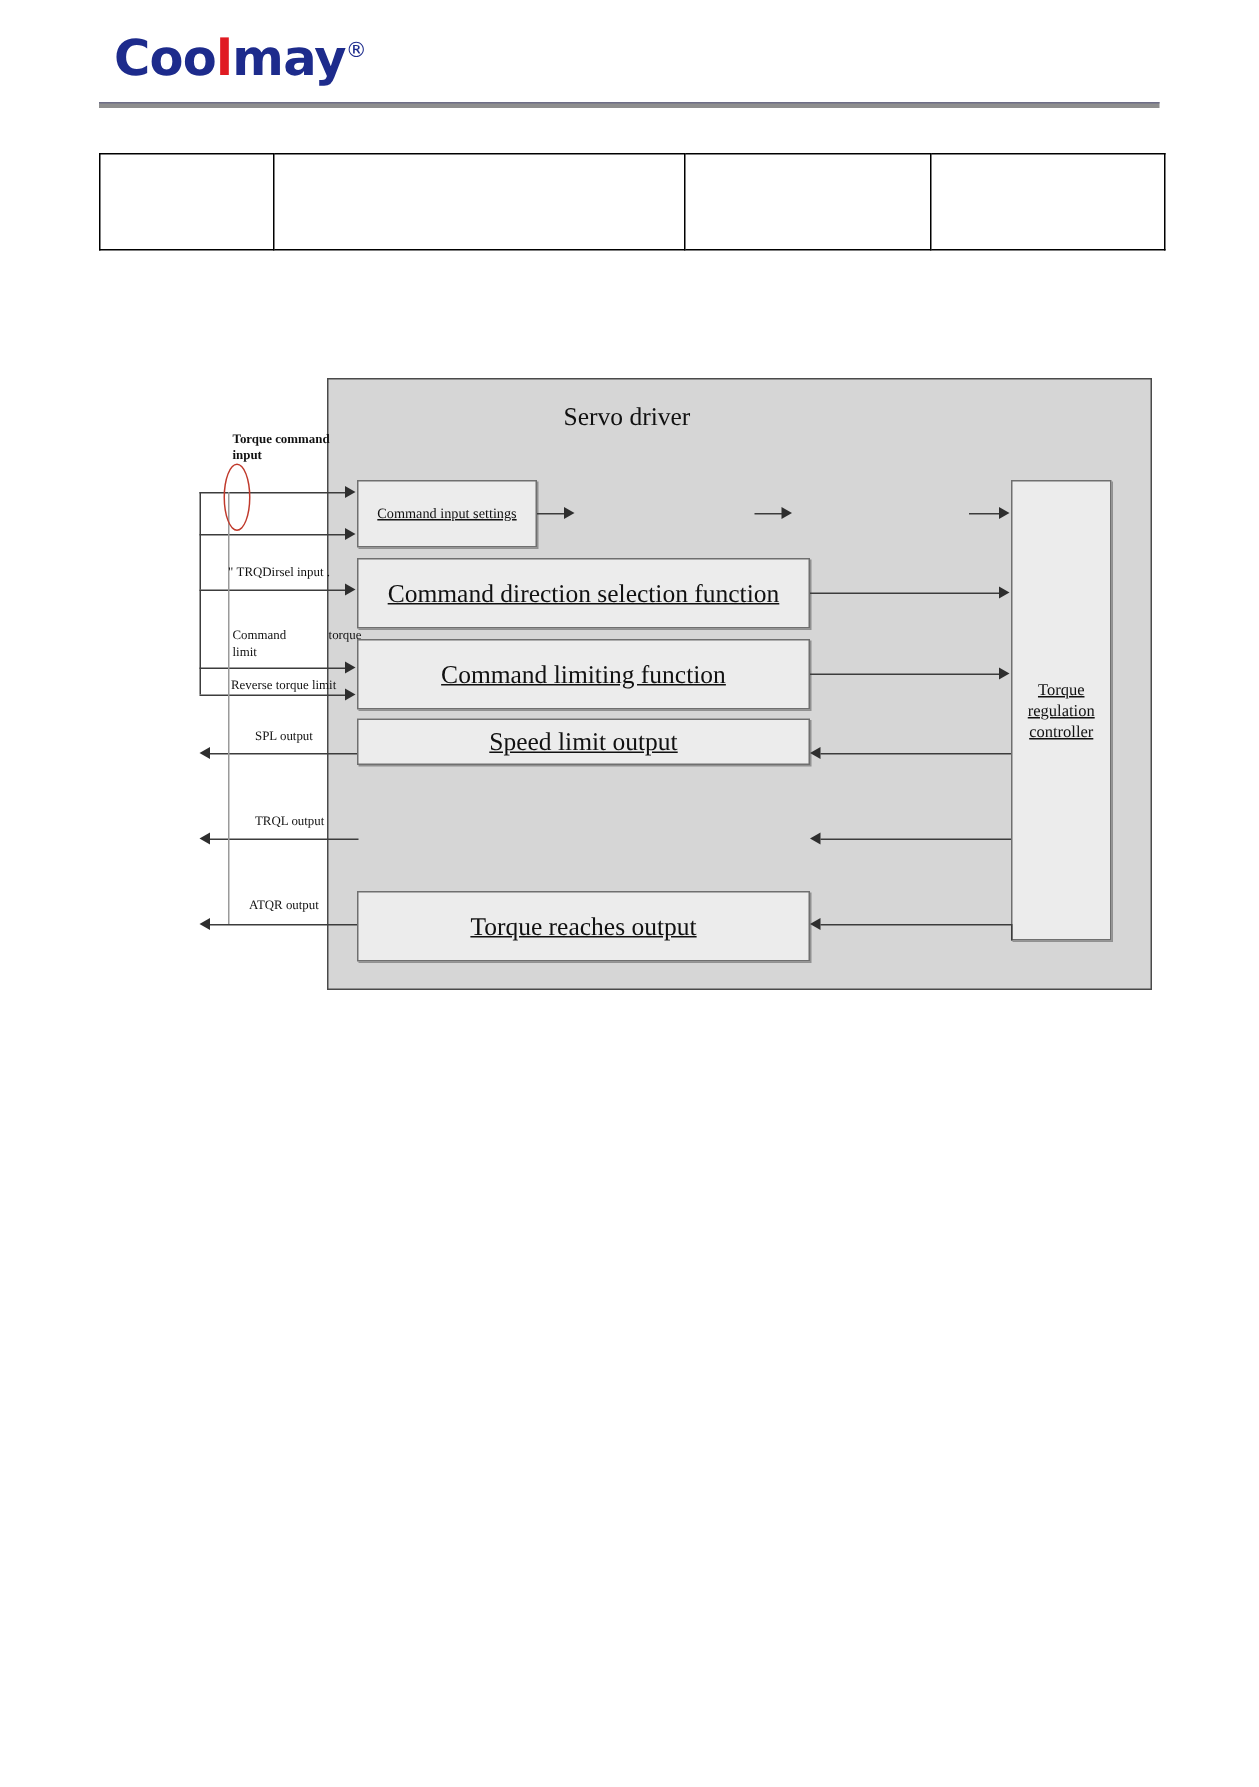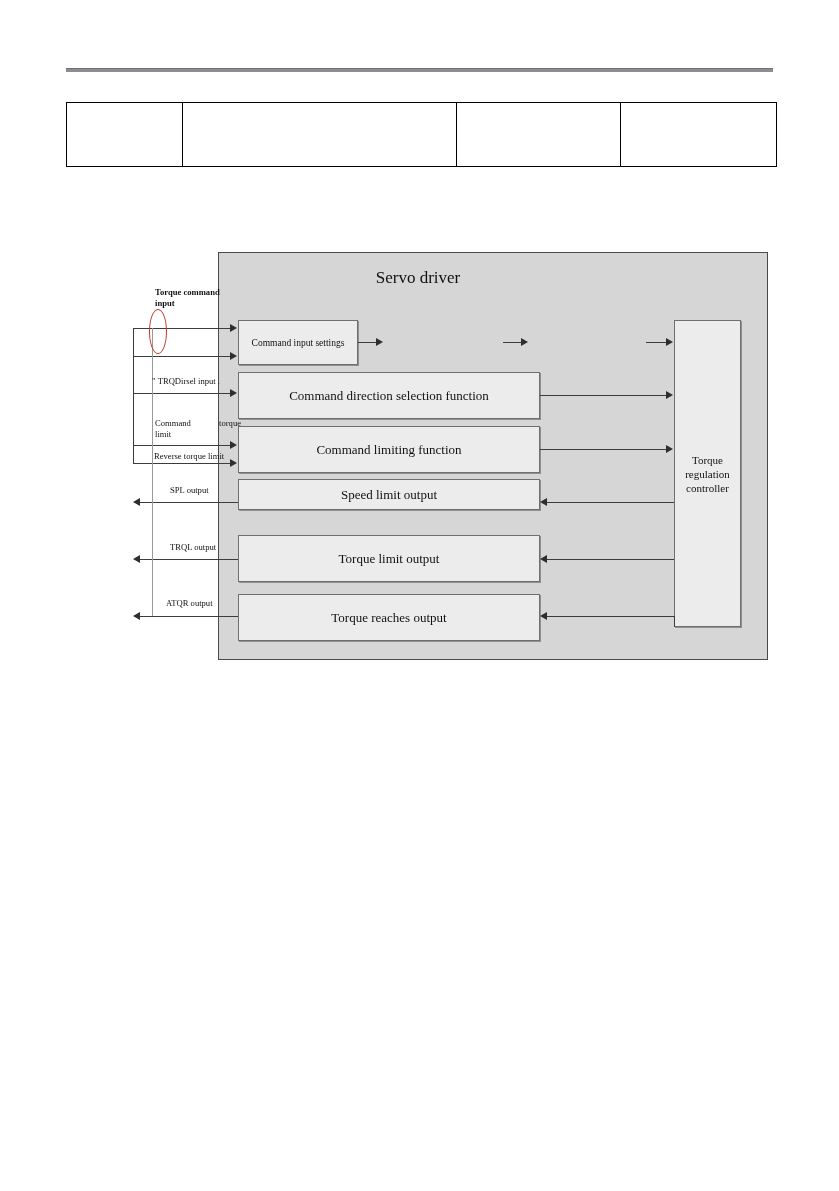--- a/index.html
+++ b/index.html
@@ -68,21 +68,21 @@
   }
 
   
   #diagram {
     position: absolute;
     left: 66px;
     top: 252px;
     width: 702px;
     height: 408px;
   }
-  #diagram .abs { position: absolute; }
+  #diagram .abs { position: absolute; text-decoration: underline; }
 
   
   .host-col {
     left: 0px;
     top: 0px;
     width: 67px;
     height: 408px;
     background: #d6d6d6;
     border: 1px solid #4a4a4a;
     box-sizing: border-box;
@@ -124,21 +124,21 @@
     border: 1px solid #6f6f6f;
     box-sizing: border-box;
     display: flex;
     align-items: center;
     justify-content: center;
     text-align: center;
     color: #111111;
     box-shadow: 1px 1px 0 rgba(90,90,90,0.55);
   }
   .blk.small { font-size: 9.5px; }
-  .blk.medium { font-size: 13px; }
+  .blk.medium { font-size: 17px; }
 
   
   .b-cmd-input   { left: 172px; top: 68px;  width: 120px; height: 45px; }
   .b-instr-filt  { left: 318px; top: 68px;  width: 119px; height: 45px; }
   .b-cmd-limit   { left: 463px; top: 68px;  width: 117px; height: 45px; }
 
   
   .b-dir-sel     { left: 172px; top: 120px; width: 302px; height: 47px; }
   .b-trq-limit   { left: 172px; top: 174px; width: 302px; height: 47px; }
   .b-spd-out     { left: 172px; top: 227px; width: 302px; height: 31px; }
@@ -203,20 +203,23 @@
     border: 1.4px solid #c0392b;
     border-radius: 50%;
     background: transparent;
   }
 </style>
 </head>
 <body>
 
 <div id="page">
 
+  <div id="logo">
+    <span class="c-blue">Coo</span><span class="c-red">l</span><span class="c-blue">may</span><span class="c-reg">®</span>
+  </div>
   <div id="header-rule"></div>
 
   <table id="info-table">
     <tbody>
       <tr>
         <td style="width:115px;"></td>
         <td style="width:273px;"></td>
         <td style="width:163px;"></td>
         <td style="width:155px;"></td>
       </tr>
@@ -265,21 +268,20 @@
     <div class="sig" style="left:104px; top:290px;">TRQL output</div>
     <div class="sig" style="left:100px; top:346px;">ATQR  output</div>
 
     <div class="red-ellipse"></div>
 
     <div class="abs blk small b-cmd-input">Command input settings</div>
 
     <div class="abs blk medium b-dir-sel">Command direction selection function</div>
     <div class="abs blk medium b-trq-limit">Command limiting function</div>
     <div class="abs blk medium b-spd-out">Speed limit output</div>
-    <div class="abs blk medium b-trq-out">Torque limit output</div>
     <div class="abs blk b-regulator" style="white-space:pre-line;">Torque
 regulation
 controller</div>
 
     <div class="abs blk medium b-trq-reach">Torque reaches output</div>
 
     <div class="wire-h" style="left:292px; top:90px; width:19px;"></div>
     <div class="arrow-r" style="left:310px; top:86px;"></div>
 
     <div class="wire-h" style="left:437px; top:90px; width:19px;"></div>

